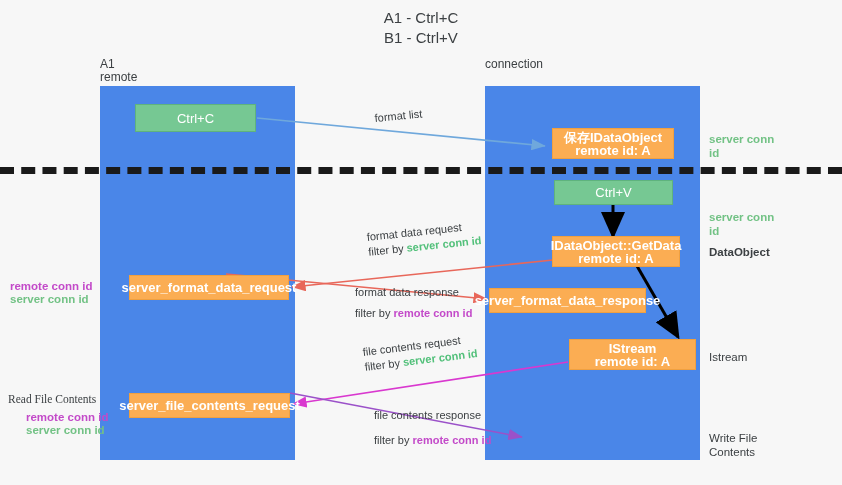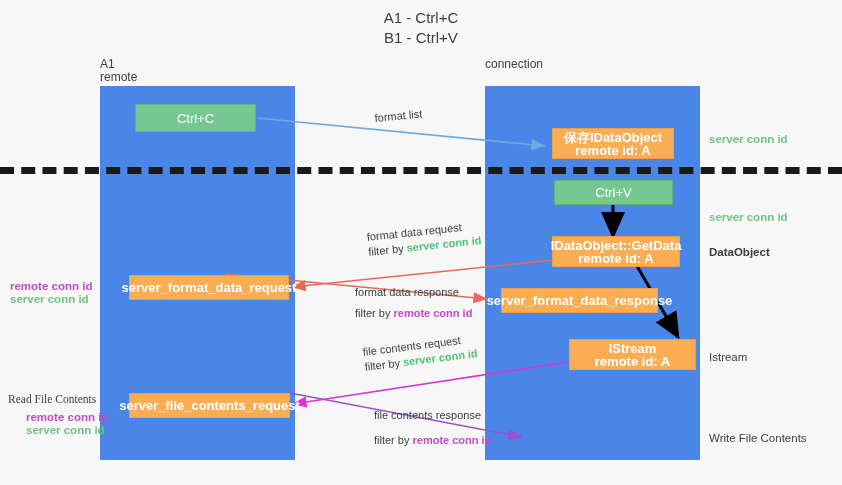--- a/index.html
+++ b/index.html
@@ -1,21 +1,21 @@
 <!DOCTYPE html>
 <html><head>
 <meta charset="utf-8">
 <style>
   html,body{margin:0;padding:0;}
   body{
     width:842px;height:485px;background:#f7f7f7;
     font-family:"Liberation Sans",sans-serif;
     position:relative;overflow:hidden;
   }
-  #stage{position:absolute;left:0;top:0;width:782px;height:485px;padding-left:38px;}
+  #stage{position:absolute;left:0;top:0;width:782px;height:485px;}
   .abs{position:absolute;}
 
   
   .title{
     width:842px;text-align:center;top:8px;left:0;
     font-size:15px;color:#3c4043;line-height:20px;
   }
 
   
   .lane-head{
@@ -129,21 +129,21 @@
 
   <div class="abs box box-orange" style="left:552px;top:236px;width:128px;height:31px;">
     <span>IDataObject::GetData</span>
     <span>remote id: A</span>
   </div>
 
   <div class="abs box box-orange" style="left:129px;top:275px;width:160px;height:25px;">
     <span>server_format_data_request</span>
   </div>
 
-  <div class="abs box box-orange" style="left:501px;top:288px;width:157px;height:25px;">
+  <div class="abs box box-orange" style="left:489px;top:288px;width:157px;height:25px;">
     <span>server_format_data_response</span>
   </div>
 
   <div class="abs box box-orange" style="left:569px;top:339px;width:127px;height:31px;">
     <span>IStream</span>
     <span>remote id: A</span>
   </div>
 
   <div class="abs box box-orange" style="left:129px;top:393px;width:161px;height:25px;">
     <span>server_file_contents_request</span>

